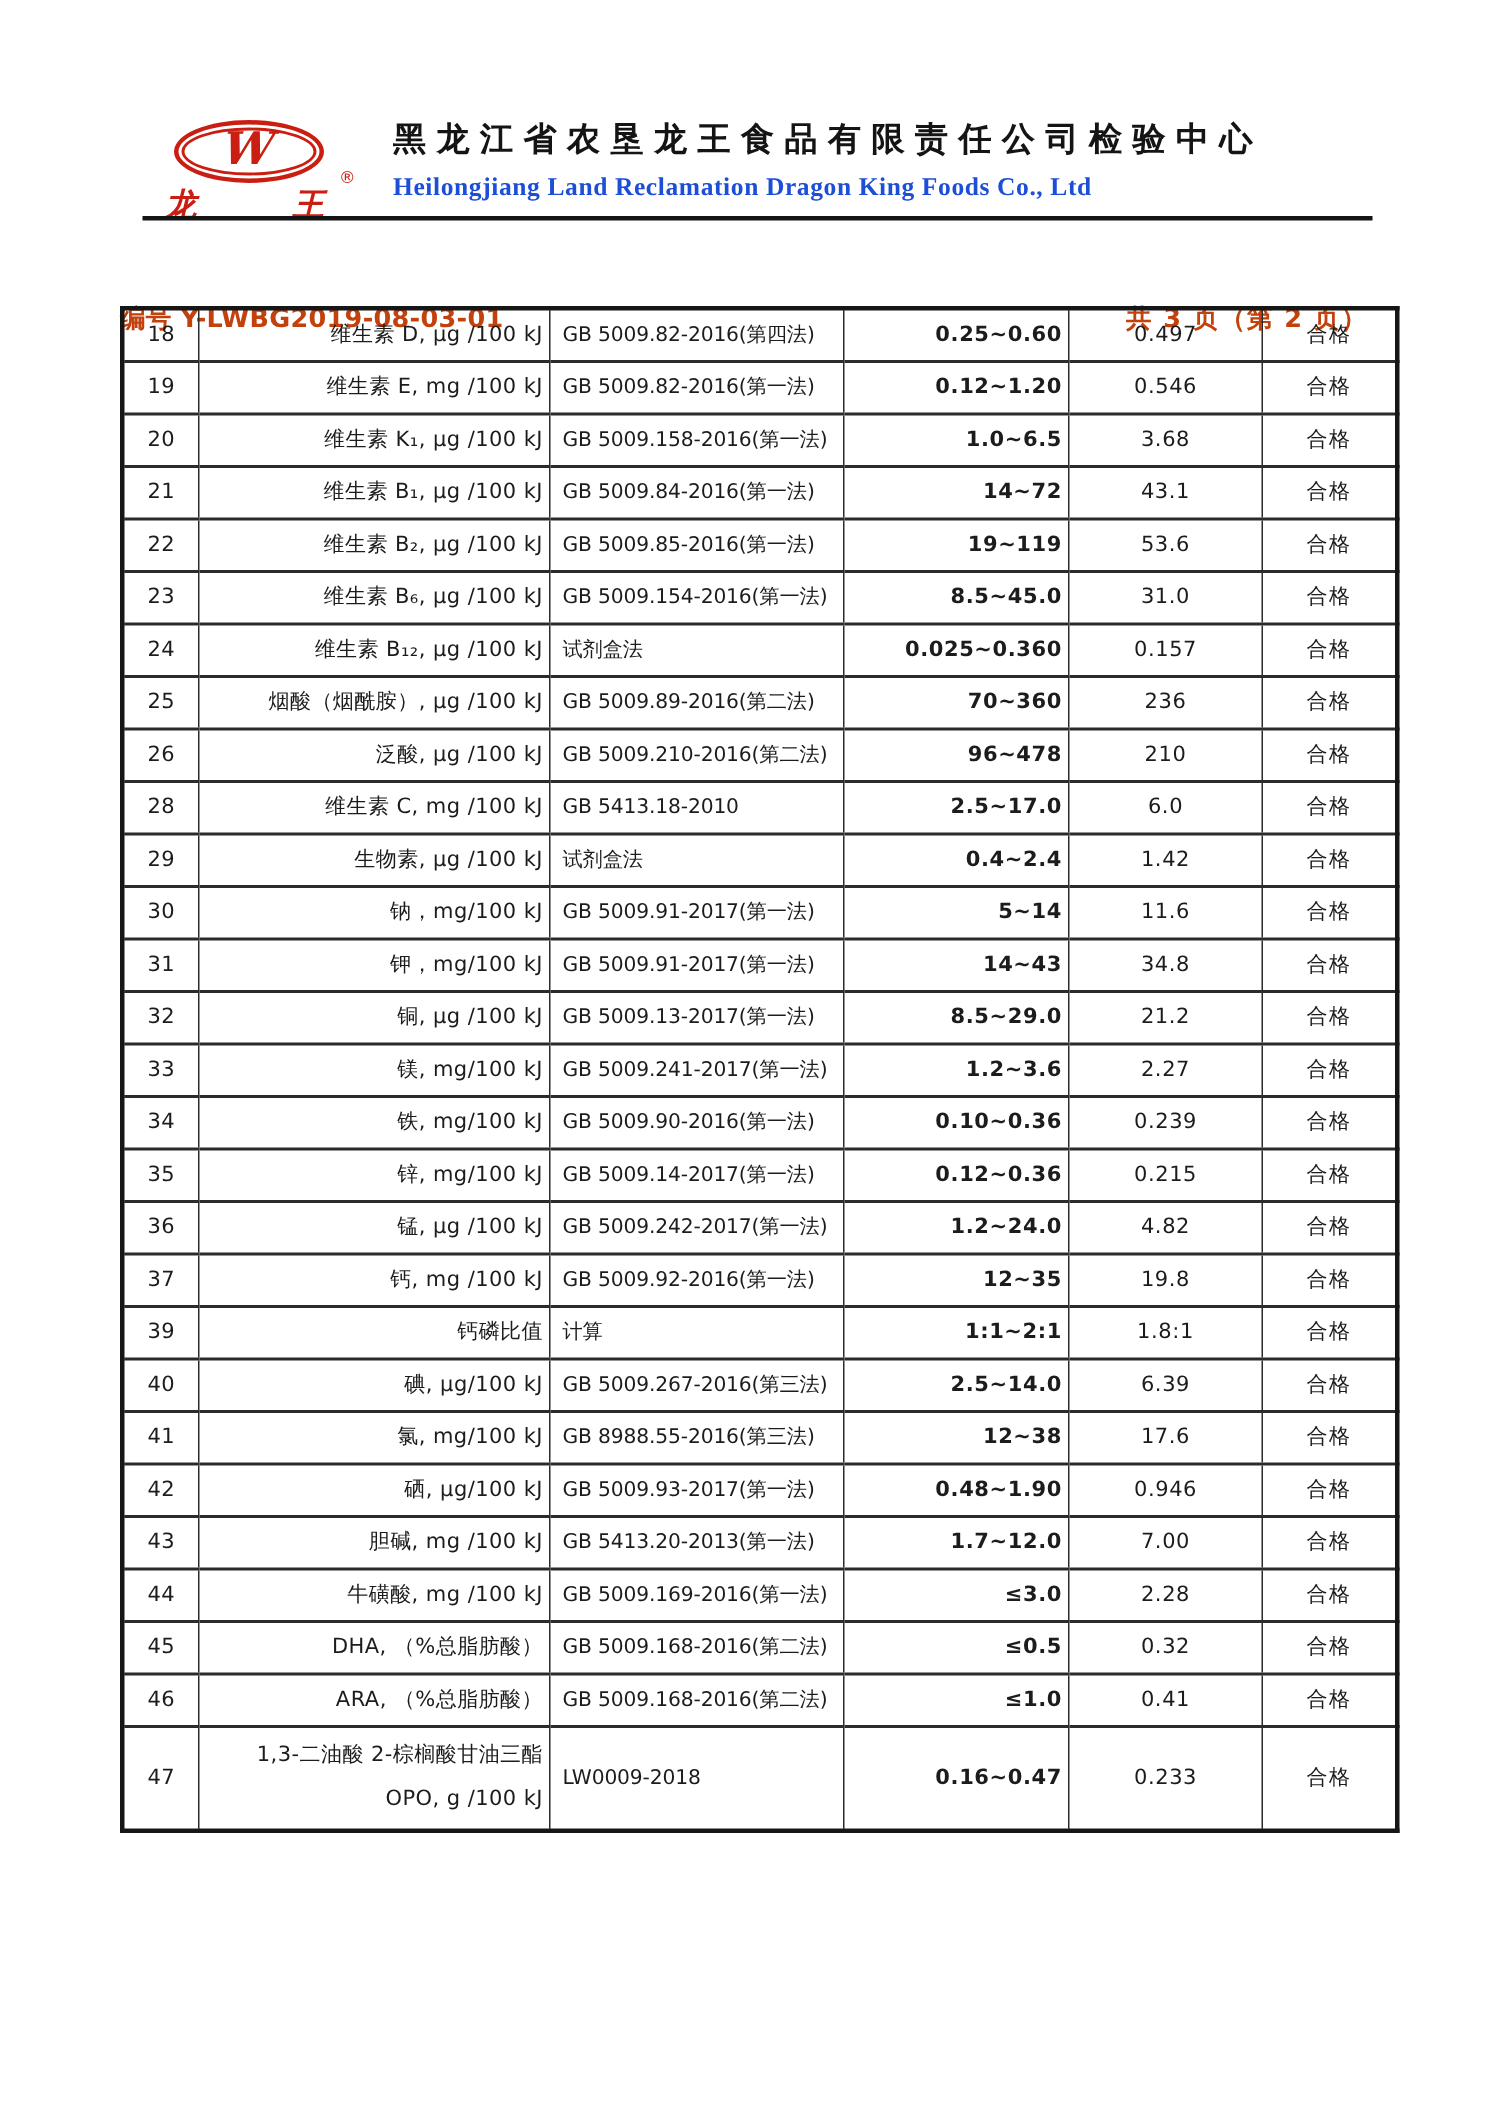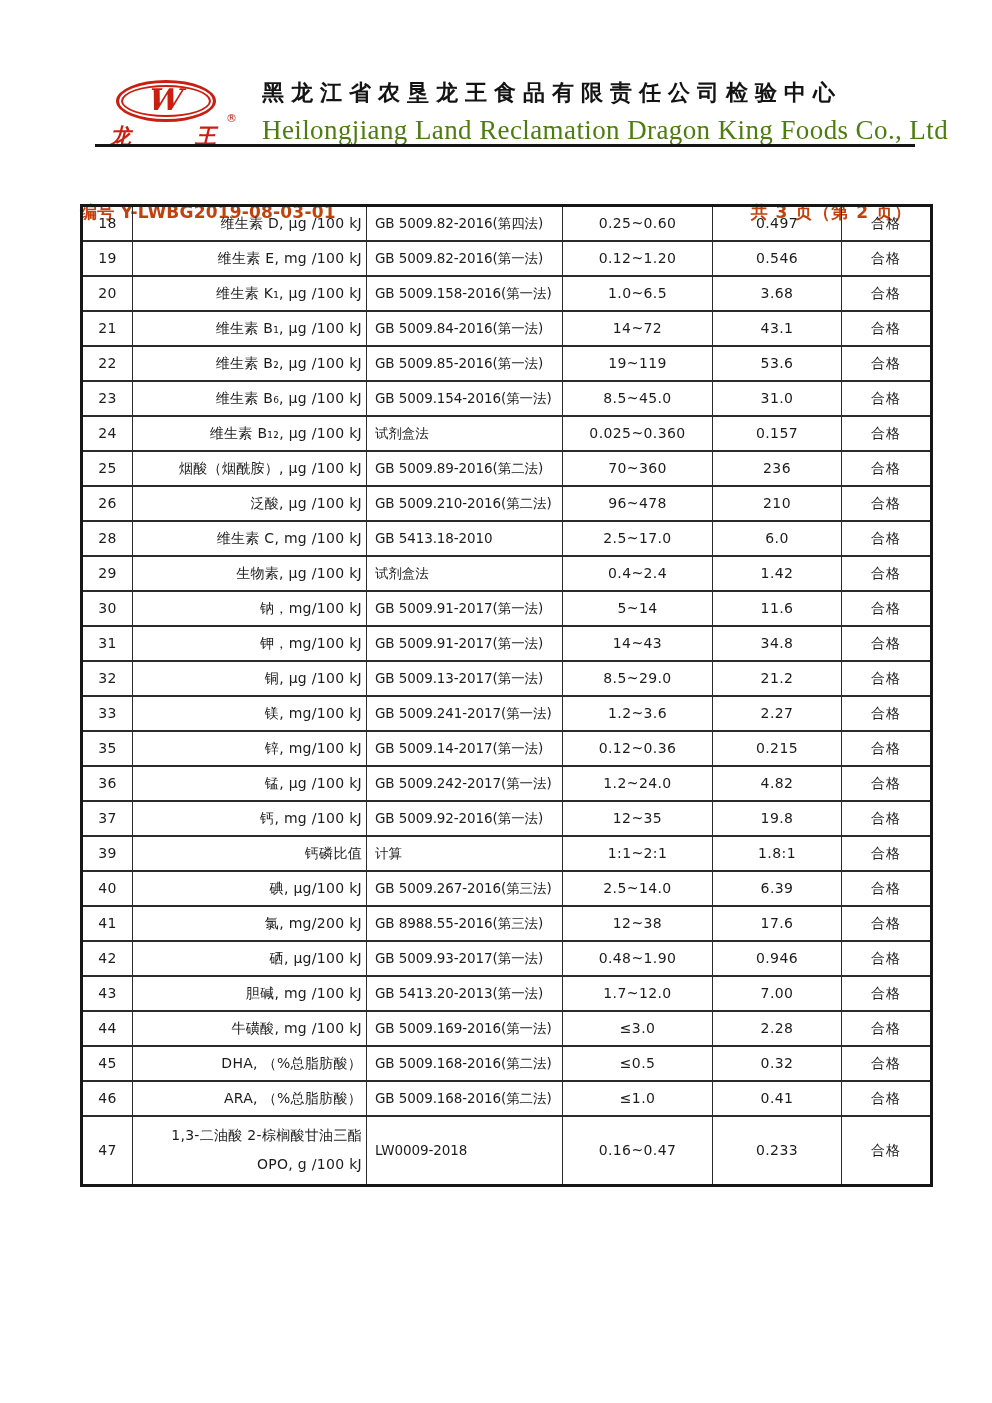--- a/index.html
+++ b/index.html
@@ -43,22 +43,22 @@
     font-size: 11px; color: #cb1e12;
   }
   .company { position: absolute; left: 262px; top: 78px; width: 600px; }
   .company .cn {
     font-size: 22px; font-weight: 600; letter-spacing: 7px;
     white-space: nowrap; color: #141414;
   }
   .company .en {
     margin-top: 7px;
     font-family: "Liberation Serif", "DejaVu Serif", serif;
-    font-size: 27px; font-weight: 400; letter-spacing: 0.4px;
-    white-space: nowrap; color: #4d7c0f;
+    font-size: 17px; font-weight: 700; letter-spacing: 0.4px;
+    white-space: nowrap; color: #1d4ed8;
   }
   .rule {
     position: absolute; left: 95px; top: 144px; width: 820px; height: 3px;
     background: #151515;
   }
   .meta {
     position: absolute; left: 80px; top: 172px; width: 832px;
     display: flex; justify-content: space-between; 
     font-weight: bold; font-size: 17px; color: #c2410c; margin-top: 29px;
   }
@@ -83,21 +83,21 @@
   td {
     border: 1.4px solid #2b2b2b;
     border-top-width: 2px; border-bottom-width: 2px;
     height: 35px; padding: 2px 4px;
     vertical-align: middle;
     line-height: 1.35;
   }
   td.c-no { text-align: center; letter-spacing: 0.3px; }
   td.c-item { text-align: right; padding-left: 13px; white-space: pre-line; letter-spacing: 0.3px; }
   td.c-method { text-align: left; padding-left: 8px; font-size: 13.5px; letter-spacing: -0.1px; }
-  td.c-range { text-align: center; letter-spacing: 0.4px; }
+  td.c-range { text-align: right; letter-spacing: 0.4px; font-weight: bold; }
   td.c-measured { text-align: center; letter-spacing: 0.4px; }
   td.c-result { text-align: center; letter-spacing: 1px; }
   tr.tall td { height: 70px; }
   tr.tall td.c-item { line-height: 2.1; }
 </style>
 </head>
 <body>
 
 <div class="page">
 
@@ -269,20 +269,28 @@
 
   <tr>
     <td class="c-no">33</td>
     <td class="c-item">镁, mg/100 kJ</td>
     <td class="c-method">GB 5009.241-2017(第一法)</td>
     <td class="c-range">1.2~3.6</td>
     <td class="c-measured">2.27</td>
     <td class="c-result">合格</td>
   </tr>
 
+  <tr>
+    <td class="c-no">34</td>
+    <td class="c-item">铁, mg/100 kJ</td>
+    <td class="c-method">GB 5009.90-2016(第一法)</td>
+    <td class="c-range">0.10~0.36</td>
+    <td class="c-measured">0.239</td>
+    <td class="c-result">合格</td>
+  </tr>
 
   <tr>
     <td class="c-no">35</td>
     <td class="c-item">锌, mg/100 kJ</td>
     <td class="c-method">GB 5009.14-2017(第一法)</td>
     <td class="c-range">0.12~0.36</td>
     <td class="c-measured">0.215</td>
     <td class="c-result">合格</td>
   </tr>
 
@@ -318,21 +326,21 @@
     <td class="c-no">40</td>
     <td class="c-item">碘,  μg/100 kJ</td>
     <td class="c-method">GB 5009.267-2016(第三法)</td>
     <td class="c-range">2.5~14.0</td>
     <td class="c-measured">6.39</td>
     <td class="c-result">合格</td>
   </tr>
 
   <tr>
     <td class="c-no">41</td>
-    <td class="c-item">氯, mg/200 kJ</td>
+    <td class="c-item">氯, mg/100 kJ</td>
     <td class="c-method">GB 8988.55-2016(第三法)</td>
     <td class="c-range">12~38</td>
     <td class="c-measured">17.6</td>
     <td class="c-result">合格</td>
   </tr>
 
   <tr>
     <td class="c-no">42</td>
     <td class="c-item">硒,  μg/100 kJ</td>
     <td class="c-method">GB 5009.93-2017(第一法)</td>

